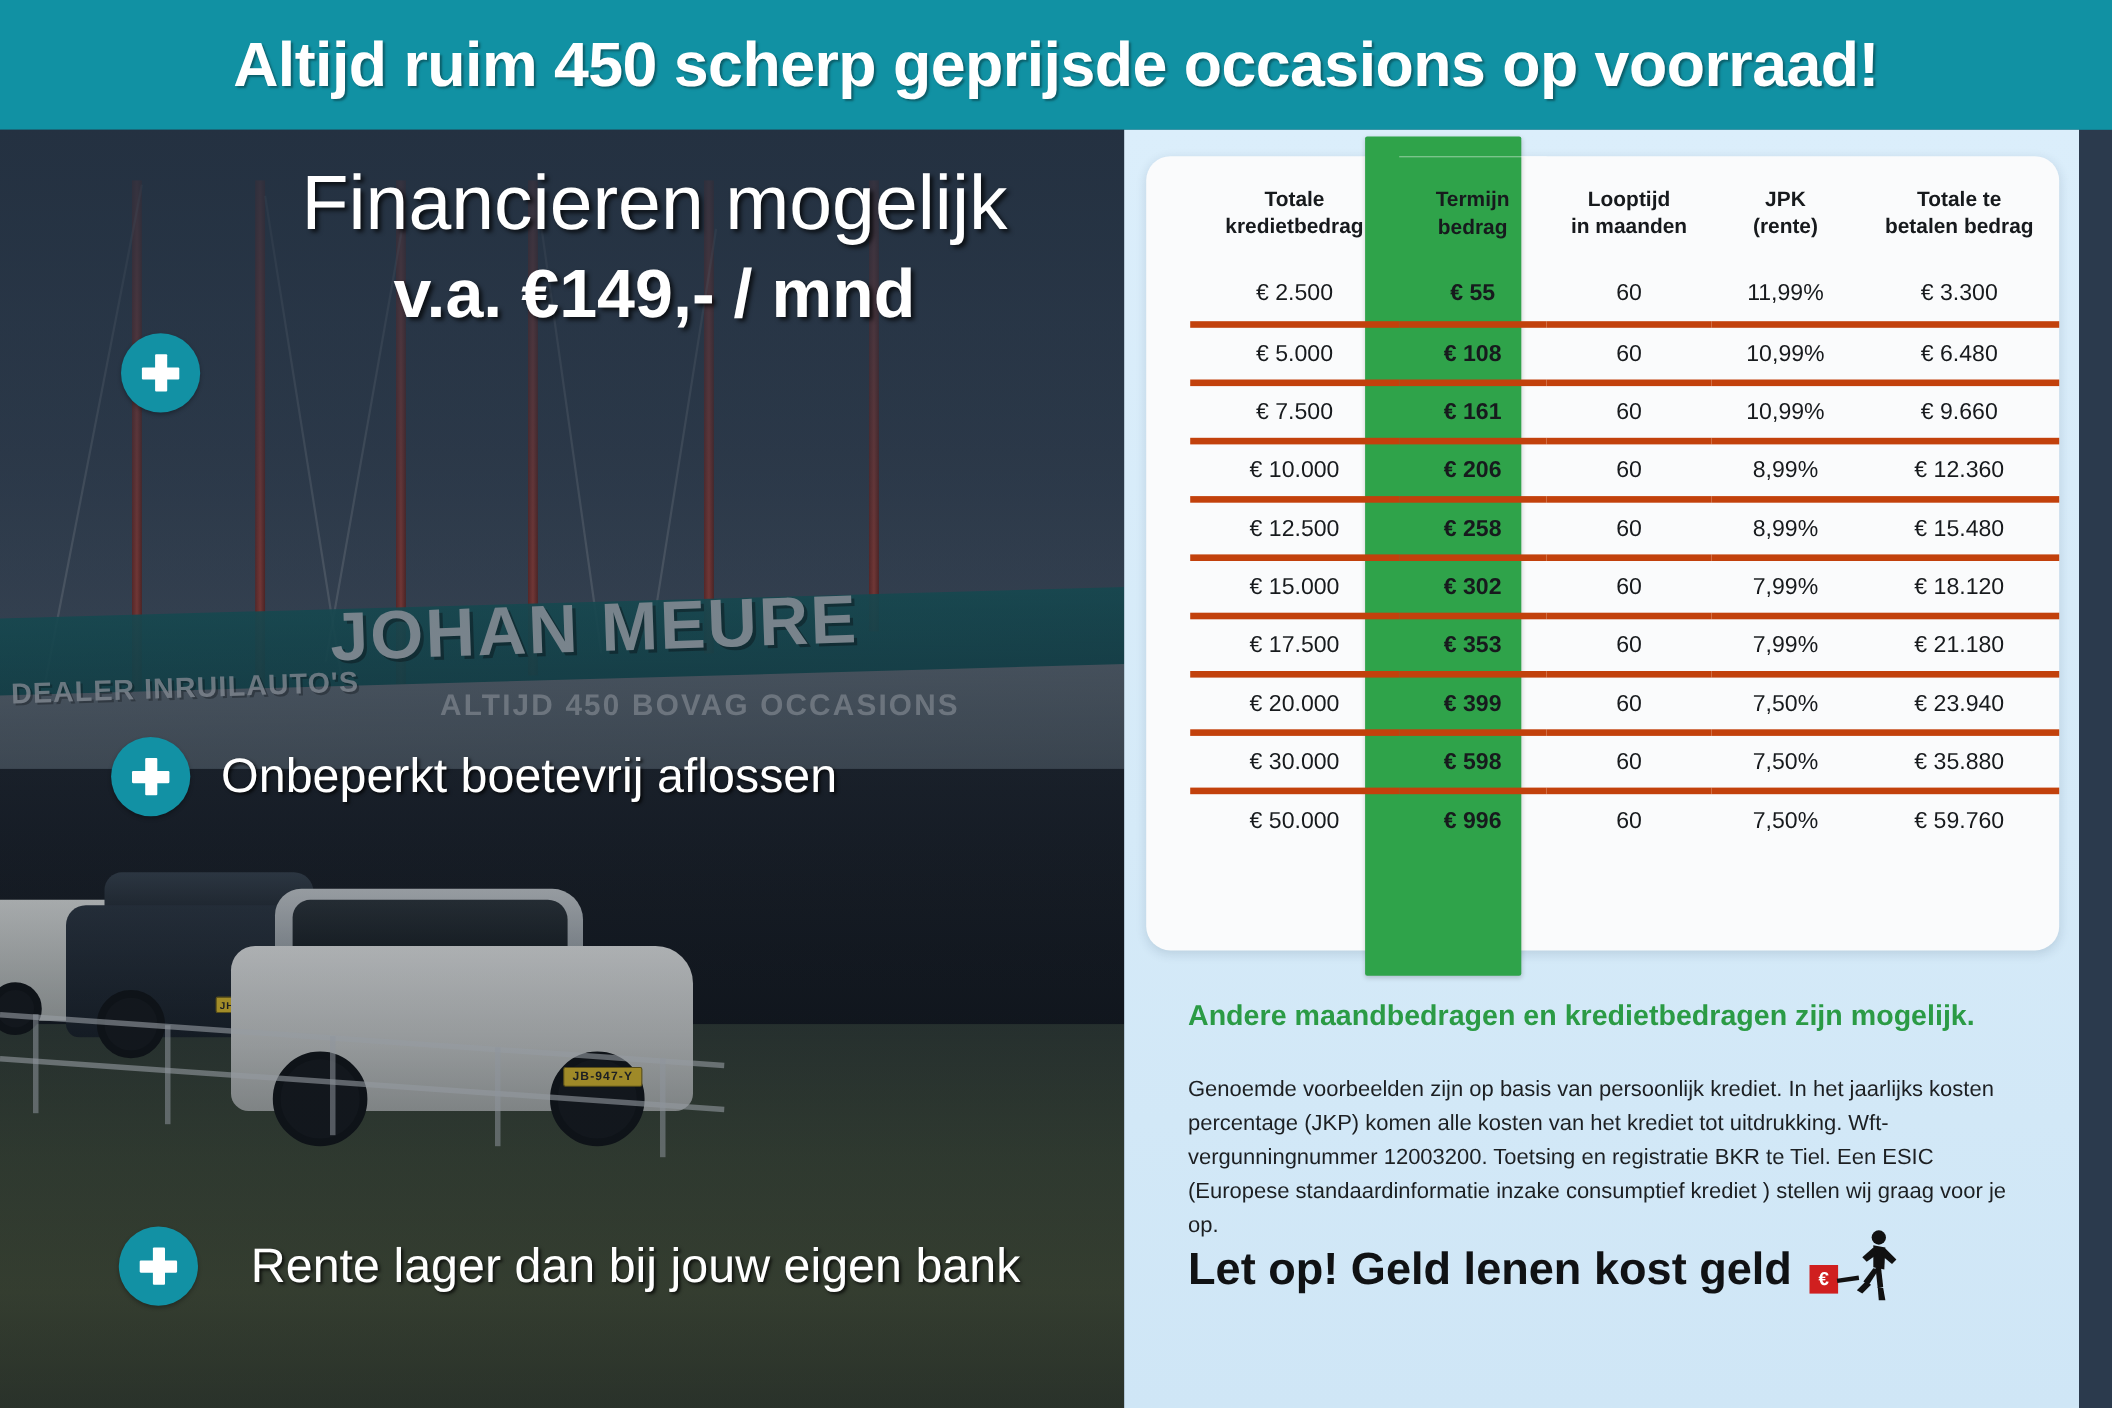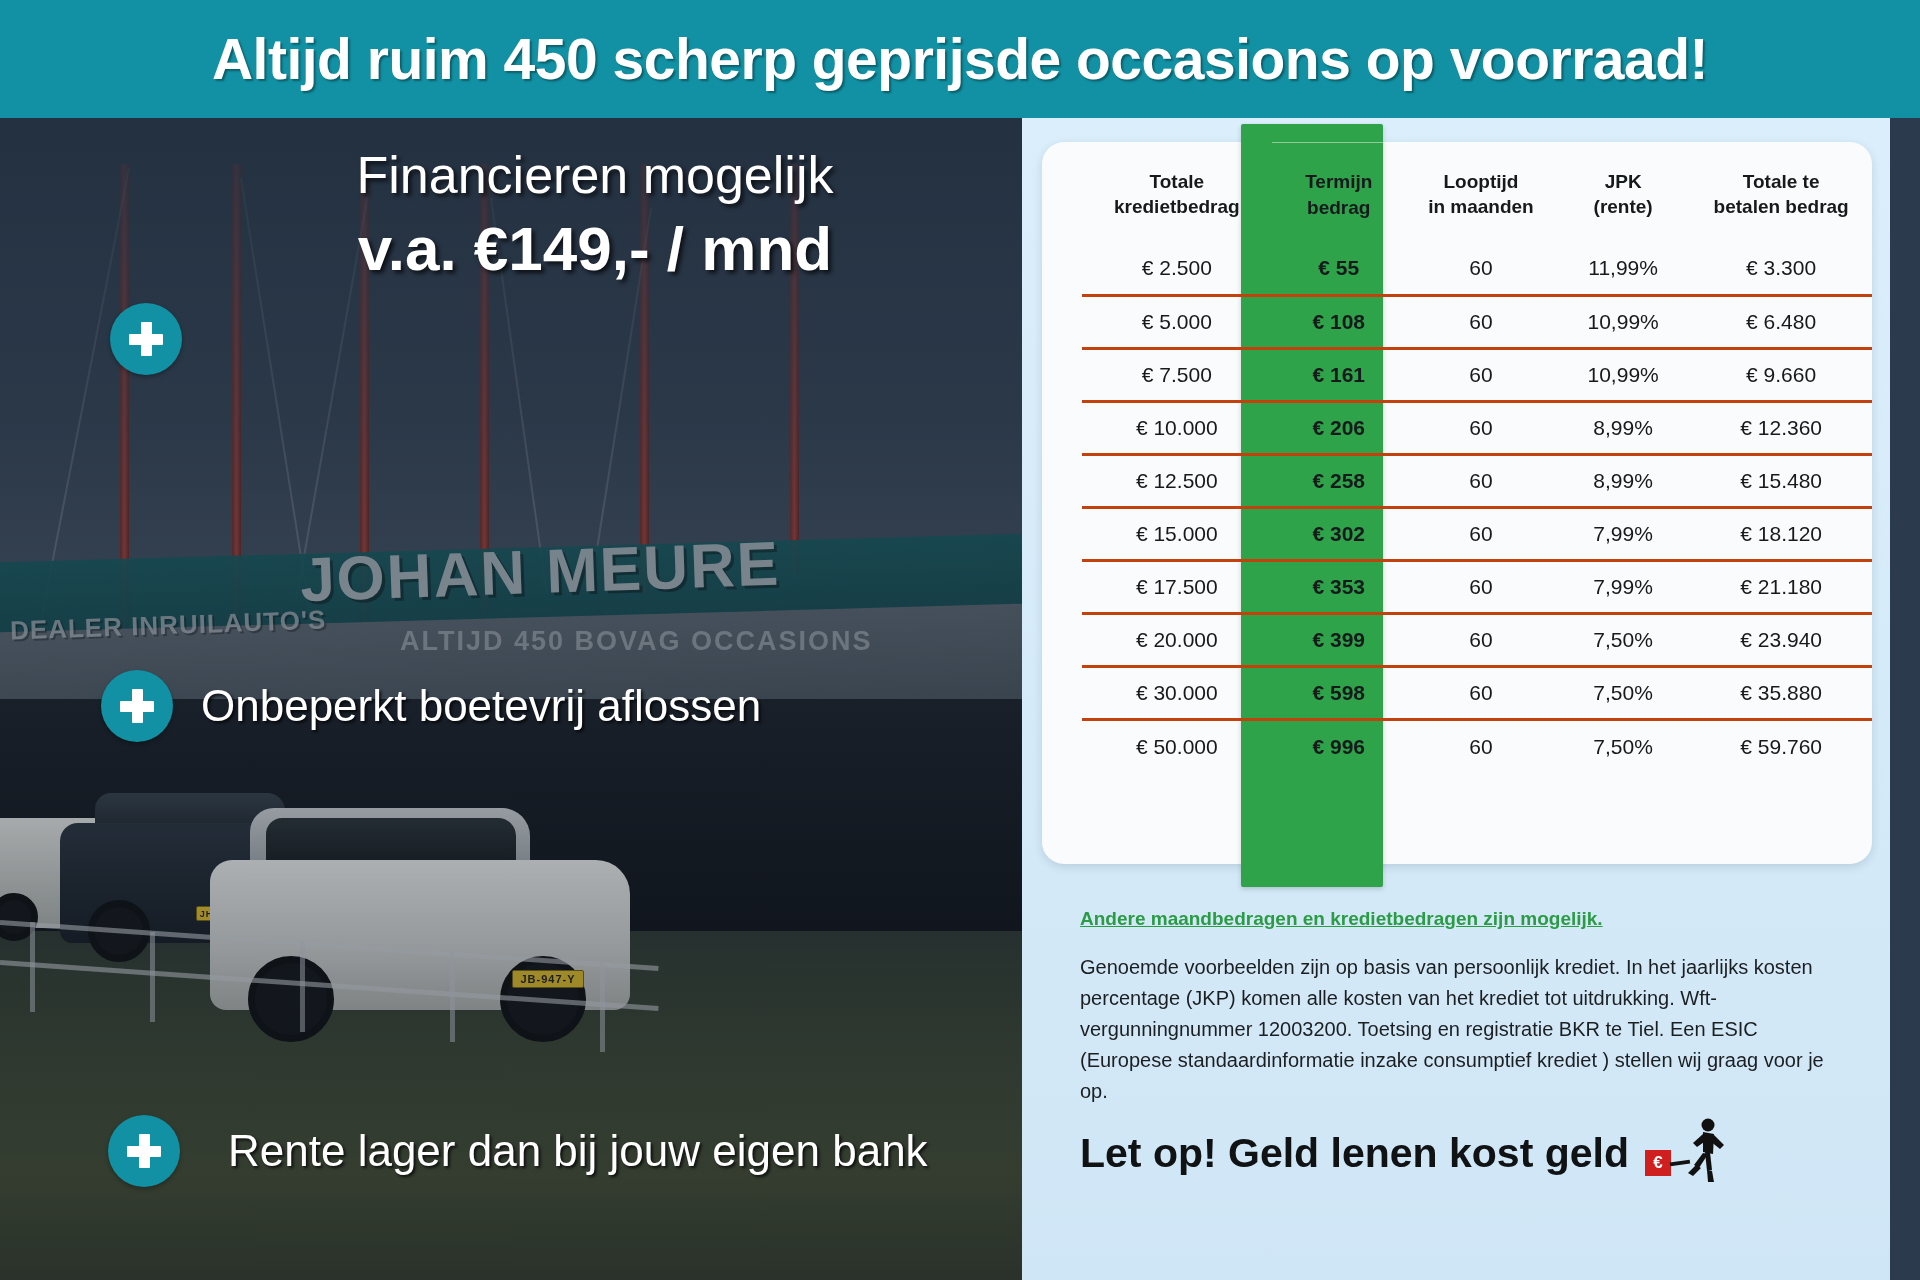--- a/index.html
+++ b/index.html
@@ -208,21 +208,21 @@
     font-size: 44px;
     margin-left: 28px;
     white-space: nowrap;
     text-shadow: 2px 2px 3px rgba(0,0,0,.75);
   }
   .headline-block {
     position: absolute; left: 205px; top: 30px;
     color: #fff; text-align: center; width: 780px;
   }
   .headline-1 {
-    font-size: 52px;
+    font-size: 70px;
     line-height: 1.05;
     text-shadow: 3px 3px 4px rgba(0,0,0,.7);
   }
   .headline-2 {
     font-size: 62px;
     font-weight: bold;
     margin-top: 10px;
     text-shadow: 3px 3px 4px rgba(0,0,0,.7);
   }
 
@@ -255,21 +255,21 @@
     padding: 26px 4px 22px 4px;
     text-align: center;
     line-height: 1.35;
     vertical-align: middle;
   }
   table.fin td {
     font-size: 21px;
     color: #171a1d;
     text-align: center;
     height: 53px;
-    border-top: 3px solid #c2410c;
+    border-top: 6px solid #c2410c;
     white-space: nowrap;
   }
   table.fin tbody tr:first-child td { border-top: none; }
   .col-a { width: 24%; }
   .col-b { width: 17%; }
   .col-c { width: 19%; }
   .col-d { width: 17%; }
   .col-e { width: 23%; }
   th.hl, td.hl {
     color: #ffffff;
@@ -286,24 +286,23 @@
     z-index: 1;
     box-shadow: 0 2px 5px rgba(0,0,0,.18);
   }
 
   
   .disclaimer {
     position: absolute; left: 58px; top: 790px; width: 770px;
   }
   .disc-title {
     color: #2b9b45;
-    font-size: 19px;
-    font-weight: bold;
-    margin-bottom: 22px;
-    text-decoration: underline;
+    font-size: 26px;
+    font-weight: bold;
+    margin-bottom: 36px;
   }
   .disc-body {
     color: #1c1f22;
     font-size: 20px;
     line-height: 1.55;
   }
   .warn-row {
     position: absolute; left: 58px; top: 1000px;
     display: flex; align-items: center; gap: 14px;
   }

